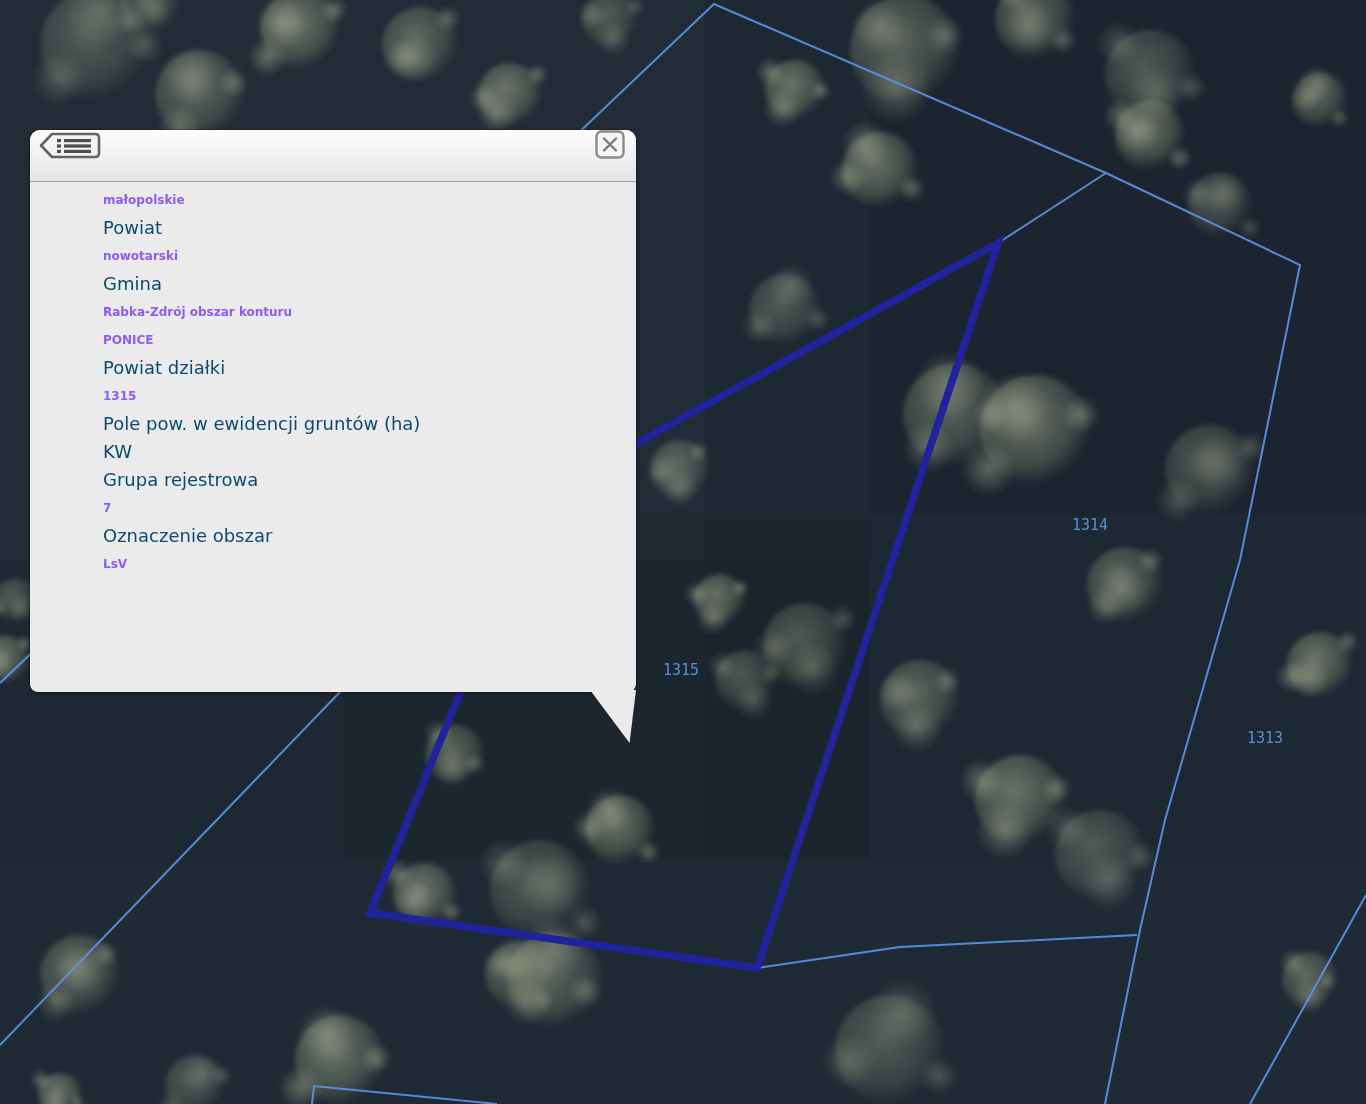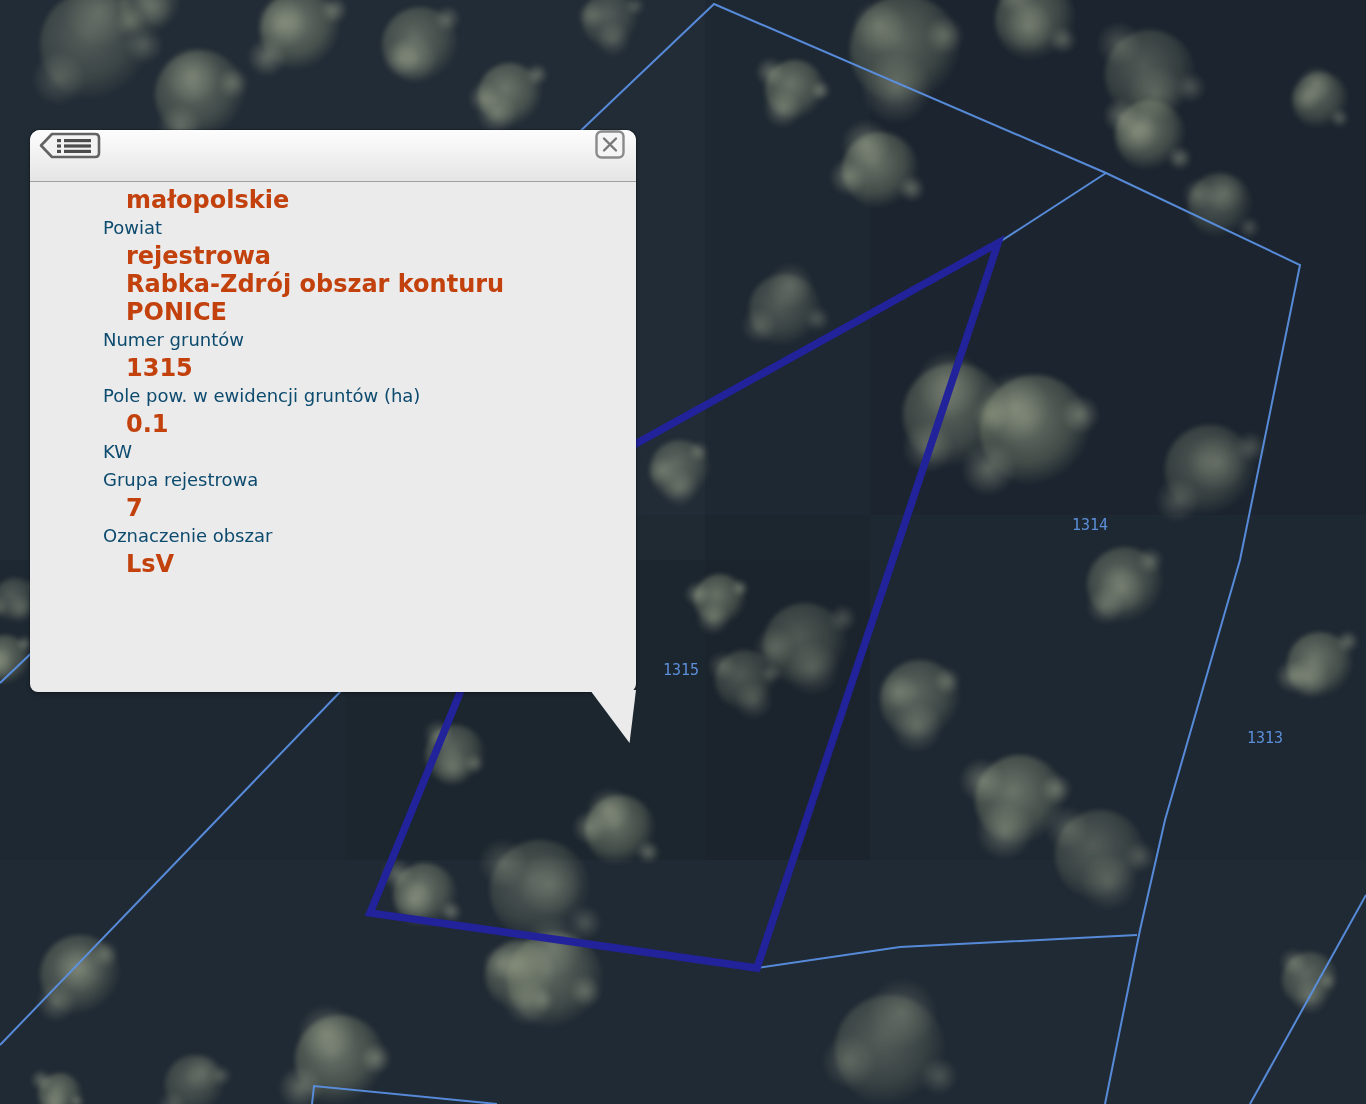--- a/index.html
+++ b/index.html
@@ -19,21 +19,21 @@
          background:#ebebeb;border-radius:10px 10px 8px 8px;
          box-shadow:0 0 0 1px rgba(0,0,0,.18),0 2px 5px rgba(0,0,0,.25);}
   .popup-header{position:relative;height:51px;border-bottom:1px solid #a0a0a0;
          background:linear-gradient(#fdfdfd,#e5e5e5);border-radius:10px 10px 0 0;}
   .btn-back{position:absolute;left:8px;top:2px;width:64px;height:28px;padding:0;margin:0;
          background:none;border:none;cursor:pointer;}
   .btn-close{position:absolute;right:11px;top:0;width:30px;height:29px;padding:0;margin:0;
          background:none;border:none;cursor:pointer;}
   .popup-body{padding:4px 10px 0 73px;}
   .popup-body .label{font-size:18px;line-height:28px;color:#0c4a6e;white-space:nowrap;}
-  .popup-body .value{font-size:24px;line-height:28px;color:#c2410c;font-weight:bold;white-space:nowrap;margin-left:23px;}
+  .popup-body .value{font-size:12px;line-height:28px;color:#8b5cf6;font-weight:bold;white-space:nowrap;}
   .popup-tail{position:absolute;right:0;top:calc(100% - 2px);width:46px;height:53px;
          background:#ebebeb;clip-path:polygon(0 0,100% 0,86% 100%);}
 </style>
 </head>
 <body>
 
 <div id="stage">
   <div id="tiles">
       <div class="patch" style="left: 0px; top: 0px; width: 705px; height: 560px; background: rgba(255, 255, 255, 0.02);"></div>
       <div class="patch" style="left: 870px; top: 0px; width: 496px; height: 515px; background: rgba(0, 0, 0, 0.055);"></div>
@@ -280,27 +280,27 @@
       <button class="btn-close" title="">
         <svg width="30" height="29" viewBox="0 0 30 29">
           <rect x="1.5" y="1.5" width="27" height="26" rx="5" fill="#f5f5f5" stroke="#8a8a8a" stroke-width="2.4"></rect>
           <path d="M9 8.5 L21 20.5 M21 8.5 L9 20.5" stroke="#787878" stroke-width="2.4" stroke-linecap="round"></path>
         </svg>
       </button>
     </div>
     <div class="popup-body" id="popup-rows">
         <div class="value">małopolskie</div>
         <div class="label">Powiat</div>
-        <div class="value">rejestrowa</div>
+        <div class="value">nowotarski</div>
+        <div class="label">Gmina</div>
         <div class="value">Rabka-Zdrój obszar konturu</div>
         <div class="value">PONICE</div>
-        <div class="label">Numer gruntów</div>
+        <div class="label">Powiat działki</div>
         <div class="value">1315</div>
         <div class="label">Pole pow. w ewidencji gruntów (ha)</div>
-        <div class="value">0.1</div>
         <div class="label">KW</div>
         <div class="label">Grupa rejestrowa</div>
         <div class="value">7</div>
         <div class="label">Oznaczenie obszar</div>
         <div class="value">LsV</div>
       </div>
     <div class="popup-tail"></div>
   </div>
 </div>
 

